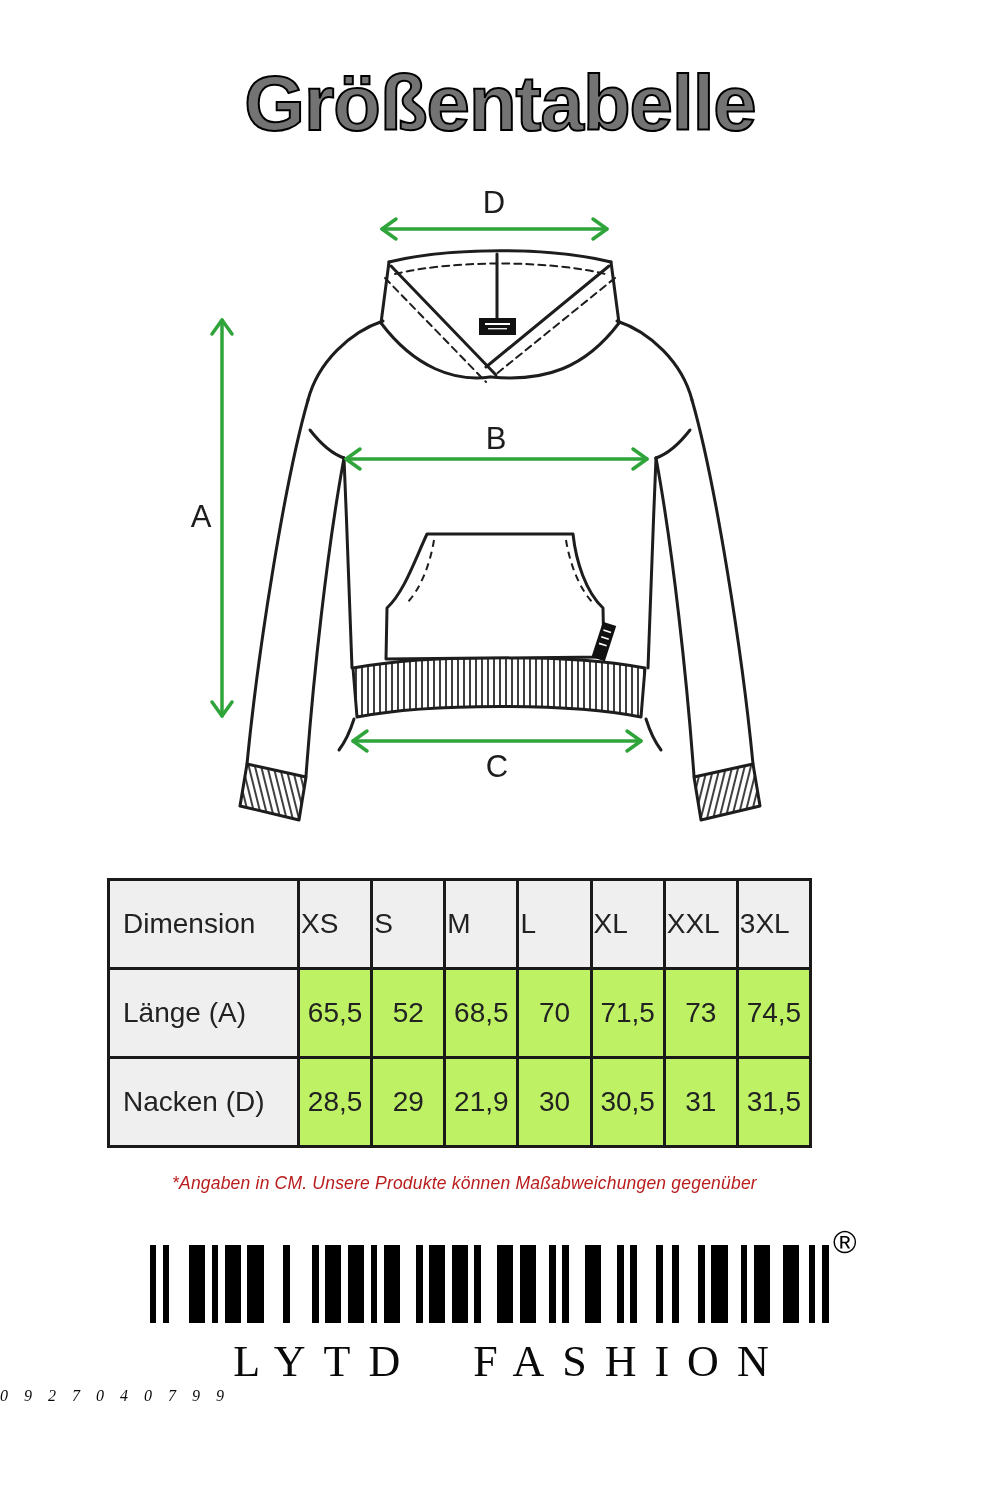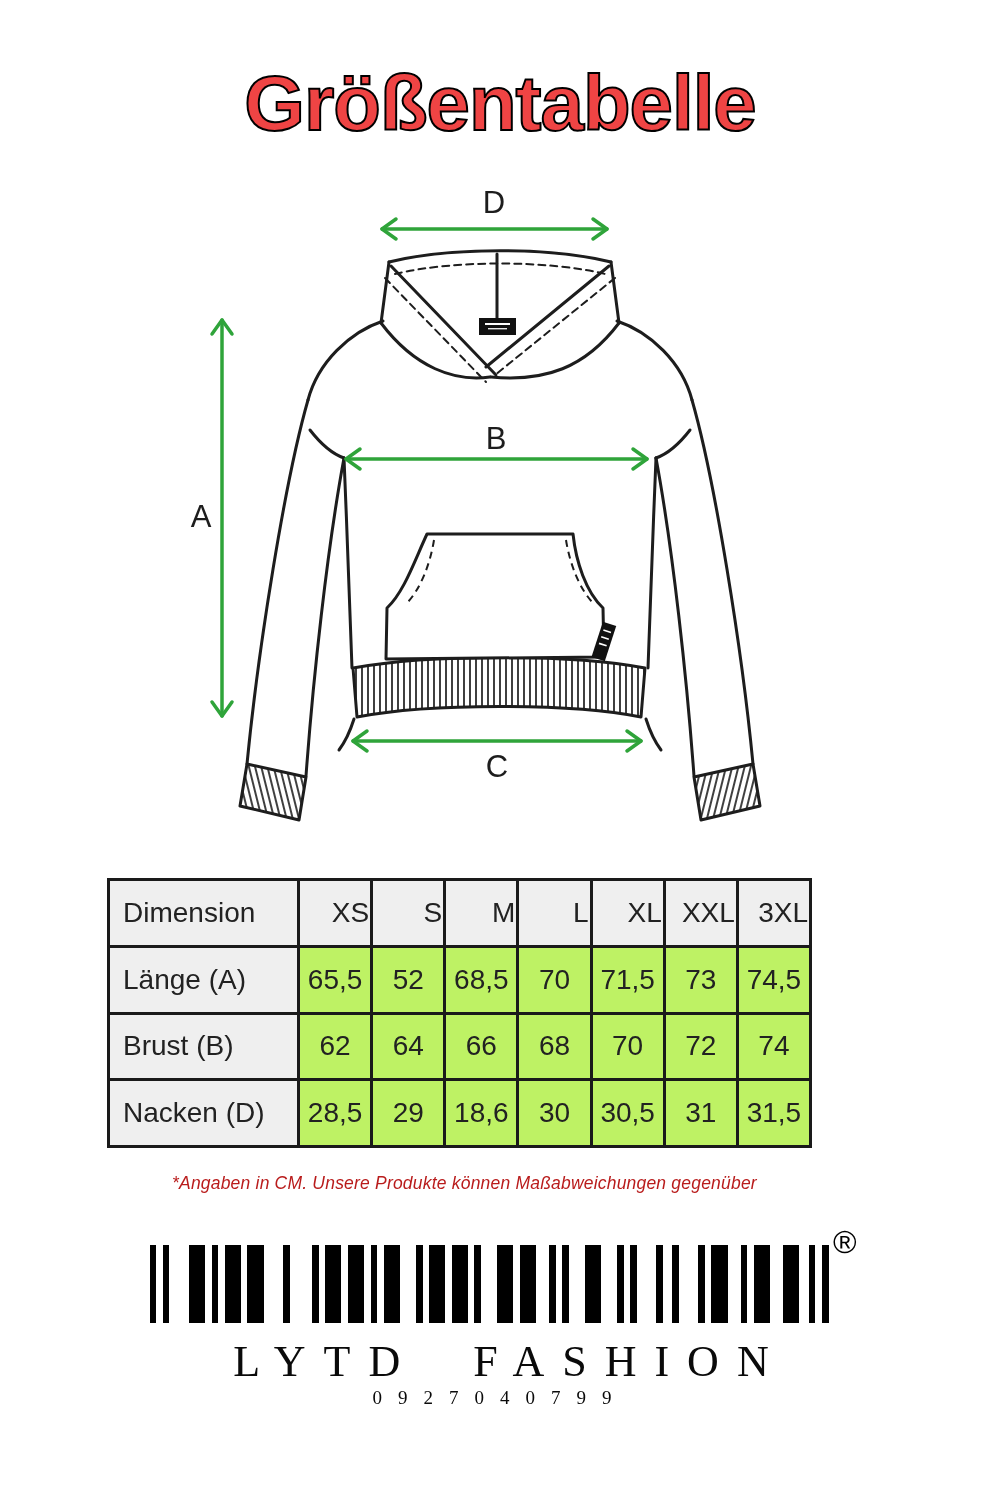--- a/index.html
+++ b/index.html
@@ -1,46 +1,46 @@
 <!DOCTYPE html>
 <html><head>
 <meta charset="utf-8">
 <style>
   html,body{margin:0;padding:0;background:#fff;}
   .page{position:relative;width:1000px;height:1502px;background:#fff;overflow:hidden;
         font-family:"Liberation Sans","DejaVu Sans",sans-serif;}
 
   .title{position:absolute;top:58px;left:0;right:0;text-align:center;
-         font-size:78px;font-weight:900;color:#ef4444;letter-spacing:-1px;
+         font-size:78px;font-weight:900;color:#737373;letter-spacing:-1px;
          -webkit-text-stroke:2px #000;}
 
   .diagram-svg{position:absolute;top:0;left:0;}
 
   .size-table{position:absolute;left:107px;top:878px;width:705px;height:270px;
               border-collapse:collapse;table-layout:fixed;font-size:28px;color:#222;}
   .size-table td,.size-table th{border:3px solid #1a1a1a;font-weight:400;overflow:hidden;}
-  .size-table .hdr{background:#efefef;text-align:right;}
+  .size-table .hdr{background:#efefef;text-align:left;}
   .size-table .lbl{background:#efefef;text-align:left;padding-left:13px;}
   .size-table .val{background:#bef264;text-align:center;}
   .size-table .hdr.first{text-align:left;padding-left:13px;}
 
   .disclaimer{position:absolute;left:172px;top:1170px;font-size:17.5px;font-style:italic;
               color:#b91c1c;line-height:1.55;letter-spacing:.2px;}
 
   .barcode{position:absolute;left:150px;top:1245px;width:680px;height:78px;
            display:flex;align-items:stretch;}
   .barcode .bar{height:100%;background:#000;flex:none;}
   .regmark{position:absolute;left:833px;top:1224px;font-size:32px;color:#000;}
 
   .brand{position:absolute;left:0;right:0;top:1336px;text-align:center;
          font-family:"Liberation Serif","DejaVu Serif",serif;font-size:44px;color:#0a0a0a;
          letter-spacing:18px;word-spacing:26px;white-space:nowrap;margin-left:20px;}
-  .code{position:absolute;left:0;right:0;top:1387px;text-align:center;
-        font-family:"Liberation Serif","DejaVu Serif",serif;font-size:19px;color:#0a0a0a;
-        letter-spacing:16px;white-space:nowrap;}
+  .code{position:absolute;left:0;right:0;top:1387px;
+        font-family:"Liberation Serif","DejaVu Serif",serif;font-size:16px;color:#0a0a0a;
+        letter-spacing:16px;white-space:nowrap;font-style:italic;}
 </style>
 </head>
 <body>
 
 <div class="page">
 
   <div class="title">Größentabelle</div>
 
   <svg class="diagram-svg" width="1000" height="860" viewBox="0 0 1000 860">
     <defs>
@@ -166,34 +166,24 @@
       <td class="lbl">Länge (A)</td>
       <td class="val">65,5</td>
       <td class="val">52</td>
       <td class="val">68,5</td>
       <td class="val">70</td>
       <td class="val">71,5</td>
       <td class="val">73</td>
       <td class="val">74,5</td>
     </tr>
     <tr>
-      <td class="lbl">Brust (B)</td>
-      <td class="val">62</td>
-      <td class="val">64</td>
-      <td class="val">66</td>
-      <td class="val">68</td>
-      <td class="val">70</td>
-      <td class="val">72</td>
-      <td class="val">74</td>
-    </tr>
-    <tr>
       <td class="lbl">Nacken (D)</td>
       <td class="val">28,5</td>
       <td class="val">29</td>
-      <td class="val">18,6</td>
+      <td class="val">21,9</td>
       <td class="val">30</td>
       <td class="val">30,5</td>
       <td class="val">31</td>
       <td class="val">31,5</td>
     </tr>
   </tbody>
     </table>
 
   <div class="disclaimer">
     <div>*Angaben in CM. Unsere Produkte können Maßabweichungen gegenüber</div>

